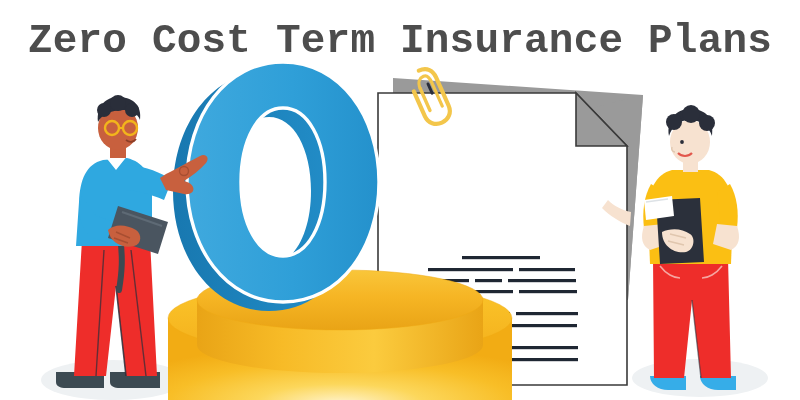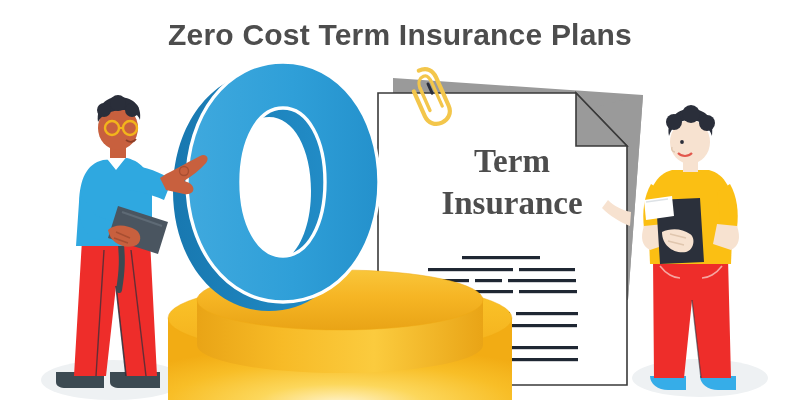--- a/index.html
+++ b/index.html
@@ -26,23 +26,23 @@
     height: 400px;
     display: block;
   }
   
   .headline {
     position: absolute;
     left: 0;
     top: 18px;
     width: 800px;
     text-align: center;
-    font-family: Liberation Sans, sans-serif;
+    font-family: Liberation Mono, monospace;
     font-weight: 700;
-    font-size: 30px;
+    font-size: 41px;
     letter-spacing: 0.2px;
     color: #4d4d4d;
     white-space: nowrap;
     z-index: 40;
   }
   
   .doc-title {
     position: absolute;
     left: 417px;
     top: 140px;
@@ -278,19 +278,15 @@
         <circle cx="682" cy="142" r="1.9" fill="#2A2E3A"></circle>
         <path d="M678,153 C682,157 688,157 692,153" stroke="#E2574C" stroke-width="2.2" fill="none"></path>
         <path d="M672,147 C671,150 673,152 675,152" stroke="#E0C6AE" stroke-width="1.4" fill="none"></path>
       </g>
 
     </g>
   </svg>
 
   <div class="headline">Zero Cost Term Insurance Plans</div>
 
-  <div class="doc-title">
-    <span class="l1">Term</span>
-    <span class="l2">Insurance</span>
-  </div>
 
   <span class="sr-only">0</span>
 </div>
 
 </body></html>

